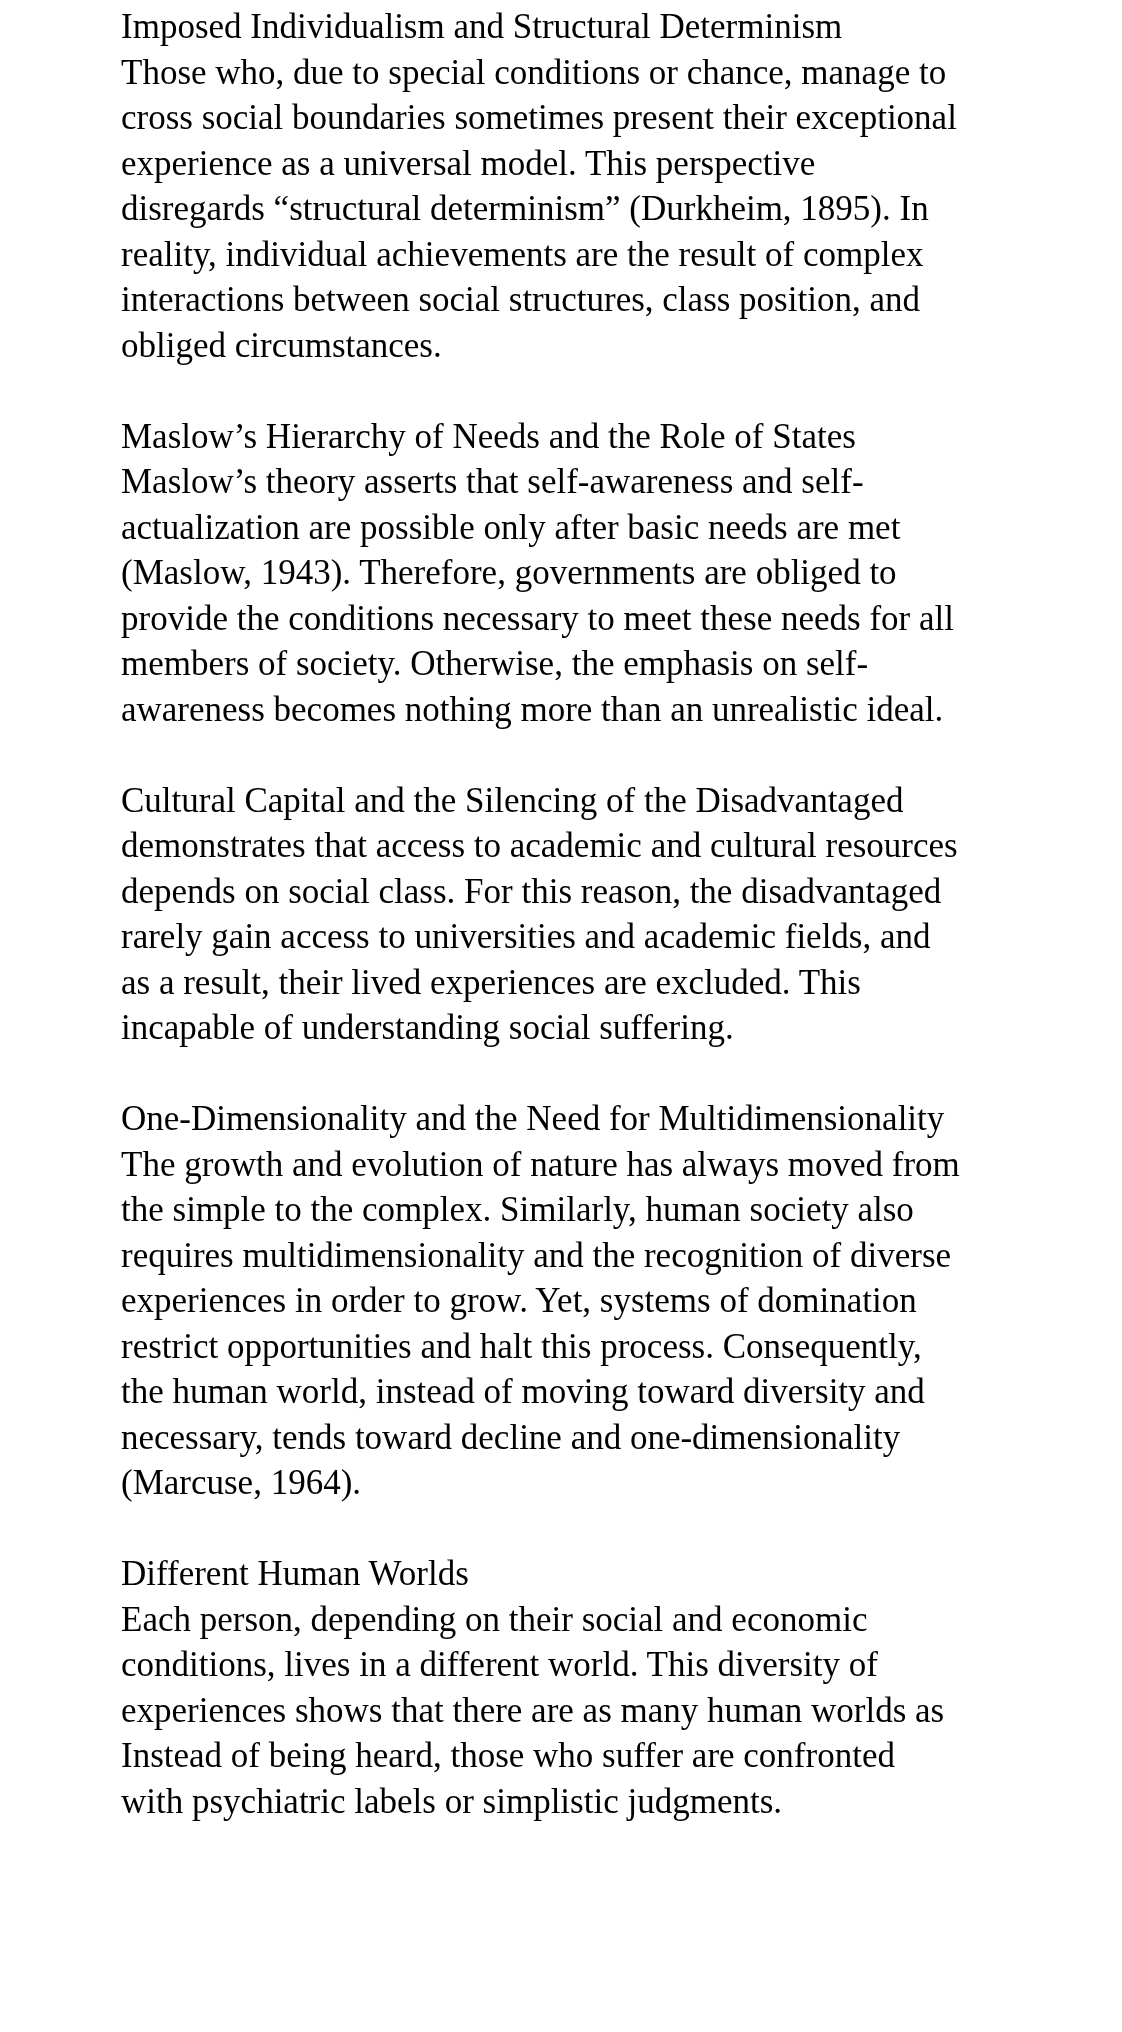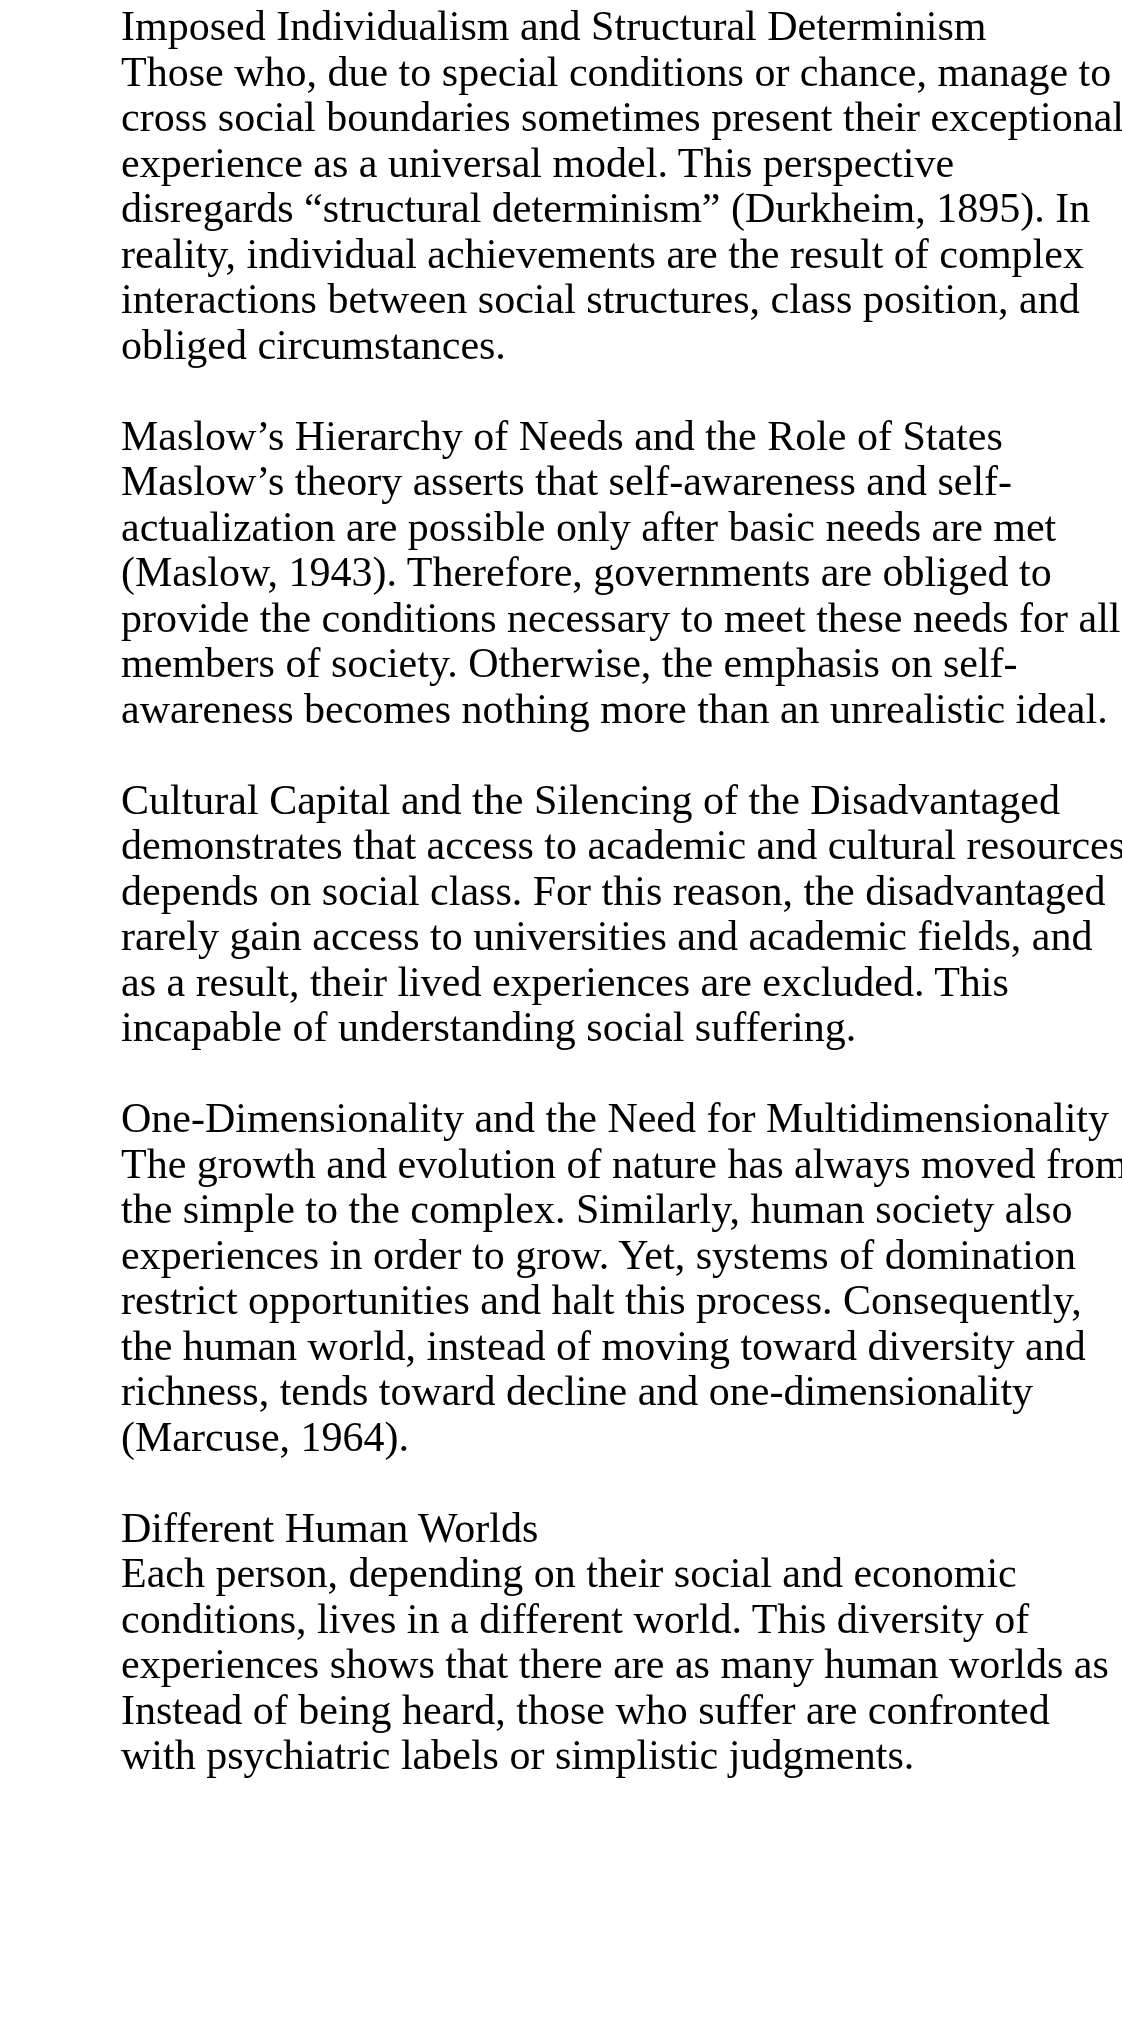--- a/index.html
+++ b/index.html
@@ -11,21 +11,21 @@
     width: 1122px;
     height: 2032px;
     overflow: hidden;
   }
   .page {
     box-sizing: border-box;
     width: 1122px;
     height: 2032px;
     padding: 4px 30px 0 121px;
     font-family: "Liberation Serif", "DejaVu Serif", serif;
-    font-size: 42px;
+    font-size: 35px;
     line-height: 45.5px;
     color: #000000;
     background: #ffffff;
   }
   .paragraph-section {
     margin: 0 0 45.5px 0;
   }
   .paragraph-section:last-child {
     margin-bottom: 0;
     font-family: Liberation Serif, serif;
@@ -63,24 +63,25 @@
       <div class="line">demonstrates that access to academic and cultural resources</div>
       <div class="line">depends on social class. For this reason, the disadvantaged</div>
       <div class="line">rarely gain access to universities and academic fields, and</div>
       <div class="line">as a result, their lived experiences are excluded. This</div>
       <div class="line">incapable of understanding social suffering.</div>
     </section>
     <section class="paragraph-section">
       <div class="line heading-line">One-Dimensionality and the Need for Multidimensionality</div>
       <div class="line">The growth and evolution of nature has always moved from</div>
       <div class="line">the simple to the complex. Similarly, human society also</div>
+      <div class="line">requires multidimensionality and the recognition of diverse</div>
       <div class="line">experiences in order to grow. Yet, systems of domination</div>
       <div class="line">restrict opportunities and halt this process. Consequently,</div>
       <div class="line">the human world, instead of moving toward diversity and</div>
-      <div class="line">richness, tends toward decline and one-dimensionality</div>
+      <div class="line">necessary, tends toward decline and one-dimensionality</div>
       <div class="line">(Marcuse, 1964).</div>
     </section>
     <section class="paragraph-section">
       <div class="line heading-line">Different Human Worlds</div>
       <div class="line">Each person, depending on their social and economic</div>
       <div class="line">conditions, lives in a different world. This diversity of</div>
       <div class="line">experiences shows that there are as many human worlds as</div>
       <div class="line">Instead of being heard, those who suffer are confronted</div>
       <div class="line">with psychiatric labels or simplistic judgments.</div>
     </section>

